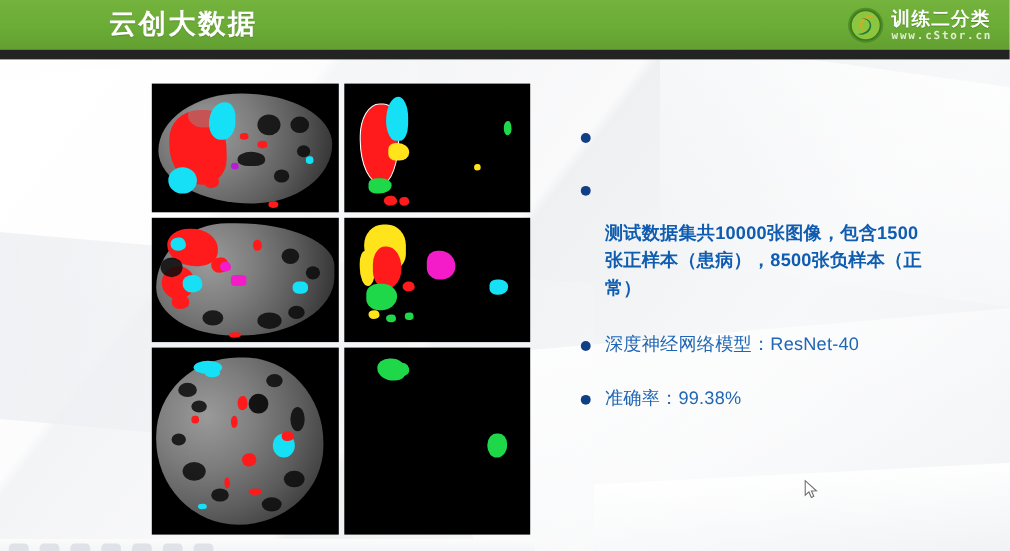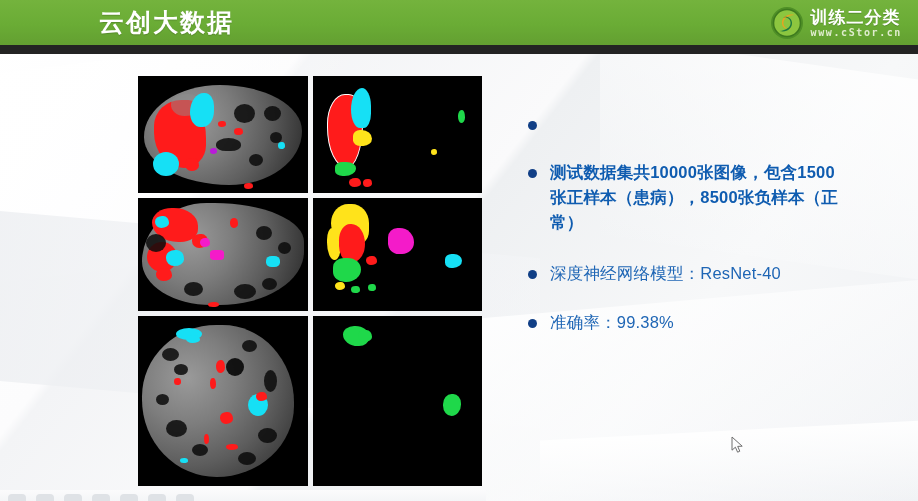--- a/index.html
+++ b/index.html
@@ -74,21 +74,21 @@
   .sp{position:absolute;border-radius:50% 40% 55% 45%/45% 55% 40% 50%;}
 
   
   .bullets{position:absolute;left:528px;top:112px;width:310px;z-index:4;}
   .bullet{display:flex;align-items:flex-start;margin-bottom:10px;}
   .dot{
     flex:0 0 9px;width:9px;height:9px;border-radius:50%;
     background:#113f86;margin-top:9px;margin-right:13px;
   }
   .btxt{font-size:16.5px;line-height:25px;color:#1f66b5;letter-spacing:.2px;}
-  .btxt.strong{font-weight:bold;color:#0f5cb0;}
+  .btxt.strong{font-weight:bold;color:#0f5cb0;margin-top:40px;}
   .b1{margin-bottom:30px;}
   .b2{margin-bottom:26px;}
   .b3{margin-bottom:24px;}
 
   
   .cursor{position:absolute;left:731px;top:436px;z-index:20;pointer-events:none;}
 
   
   .taskbar{
     position:absolute;left:0;bottom:0;width:478px;height:11px;

